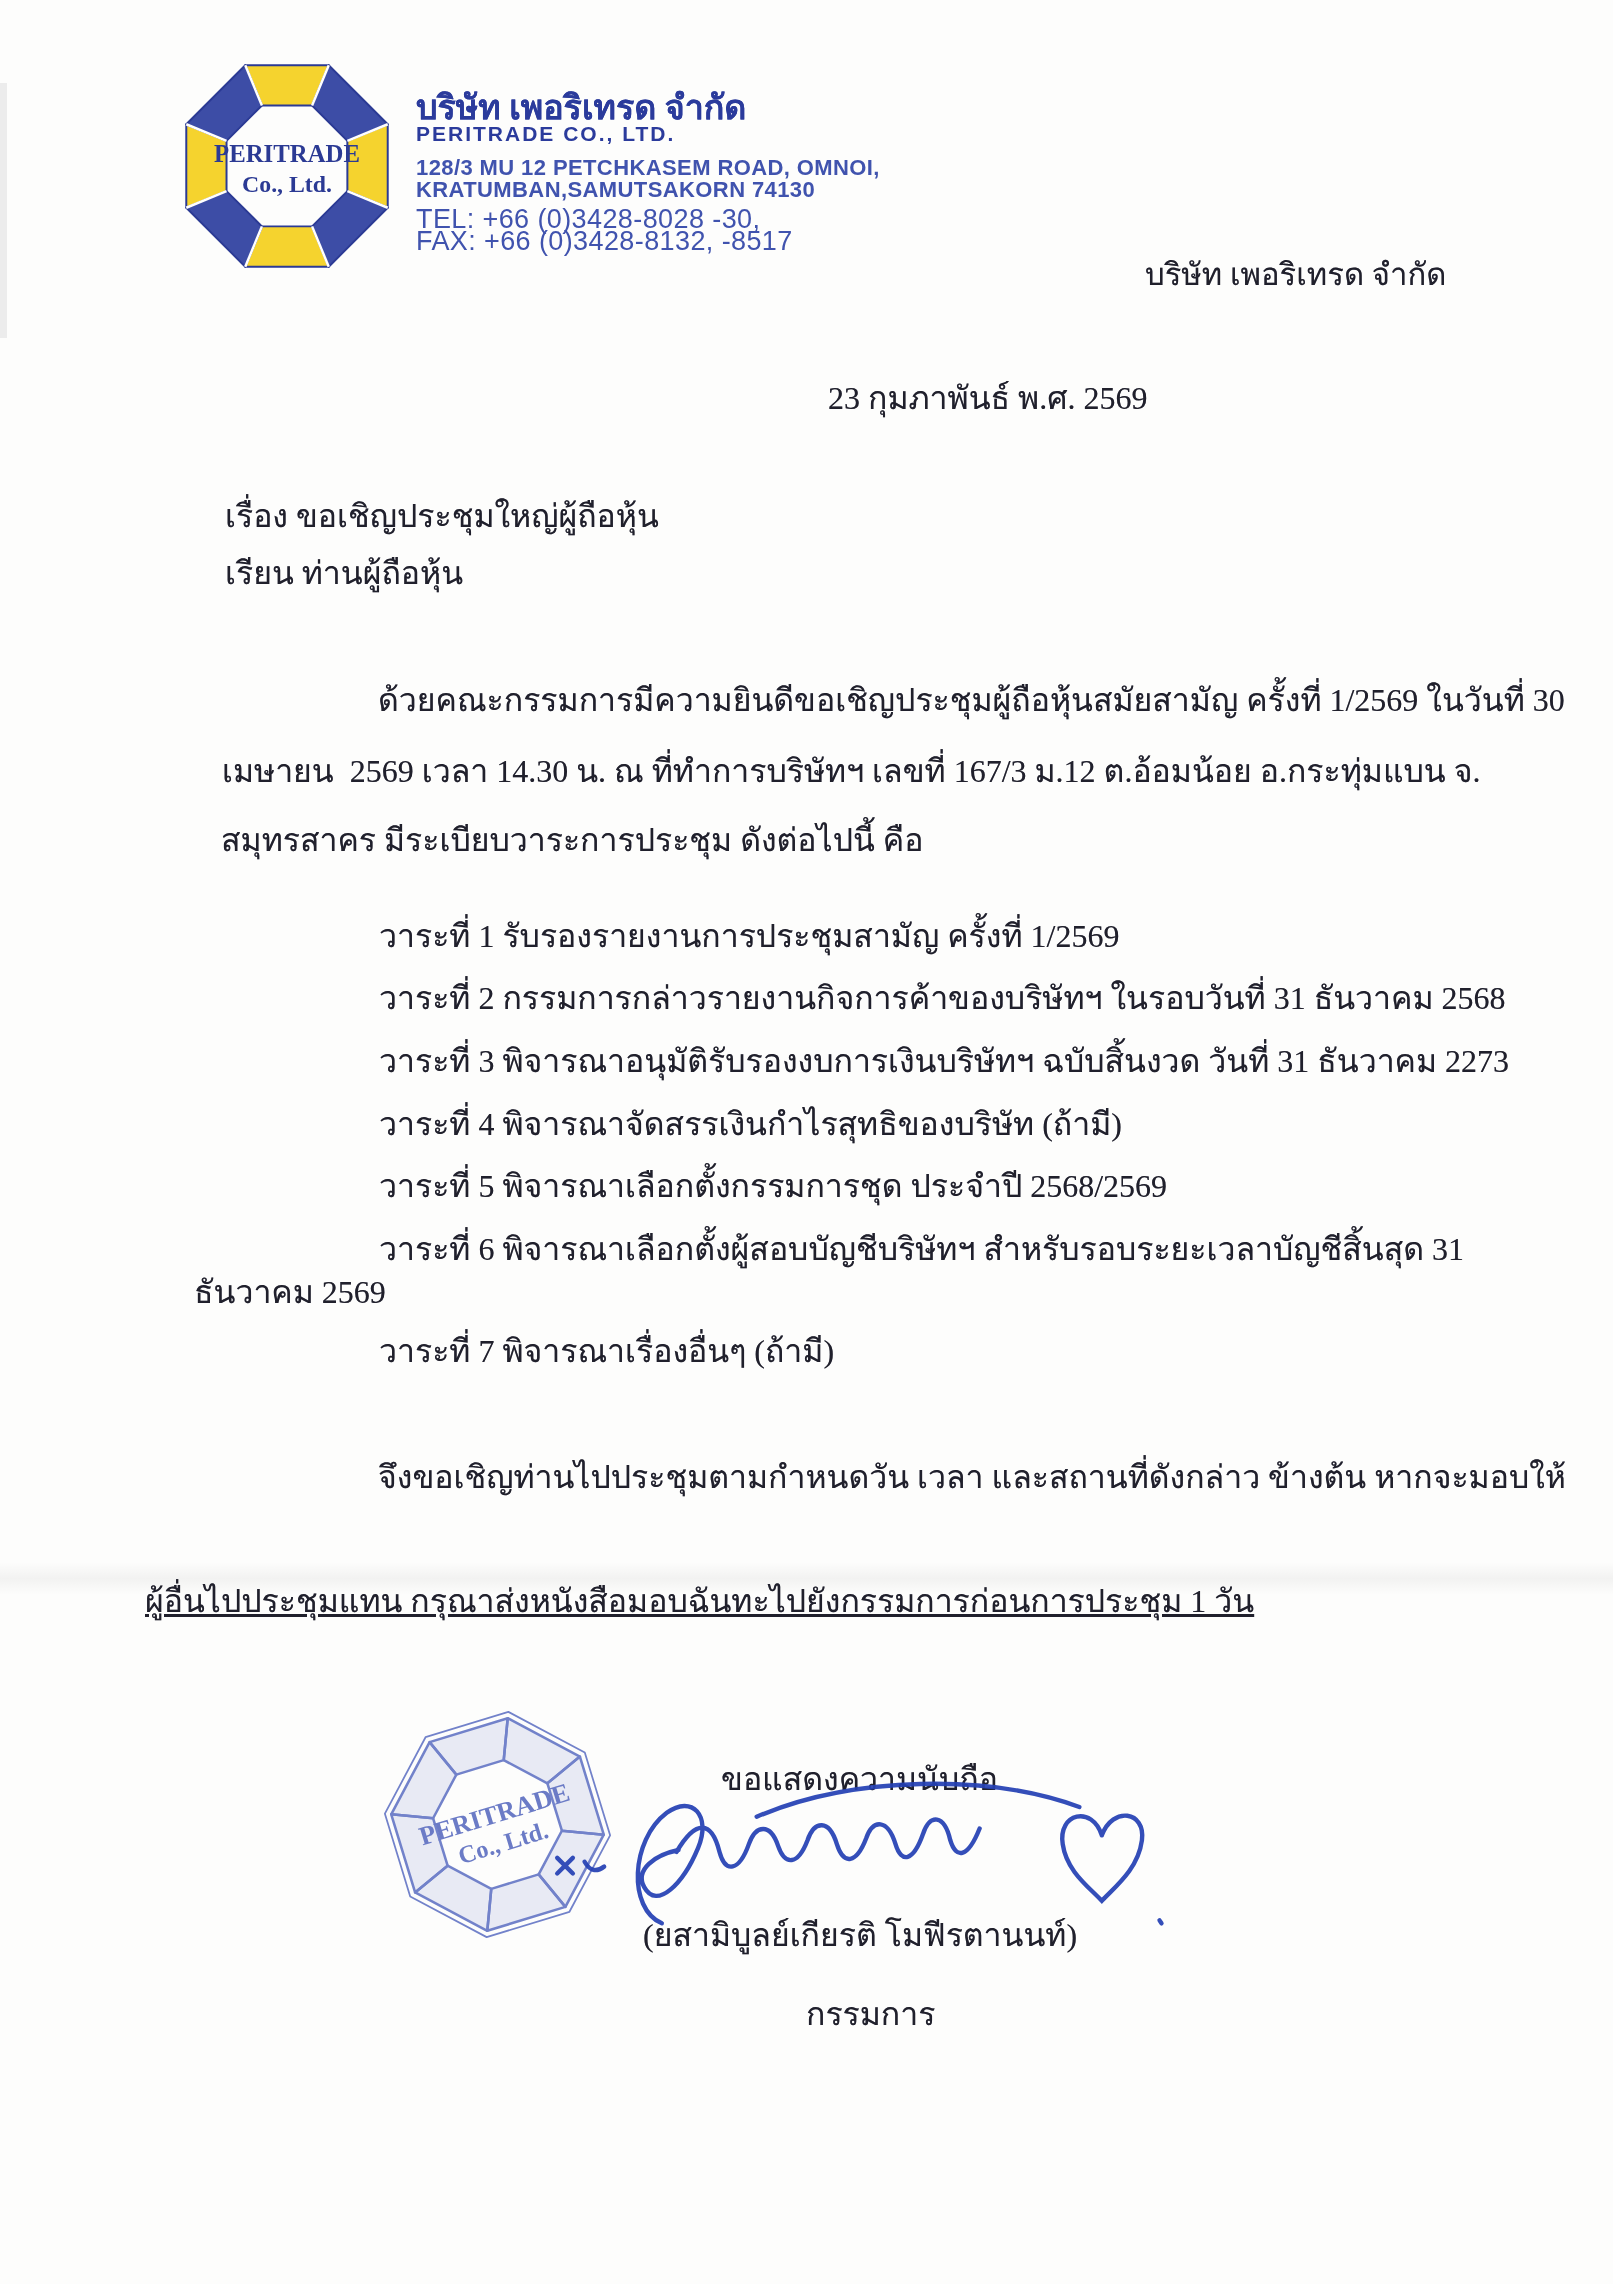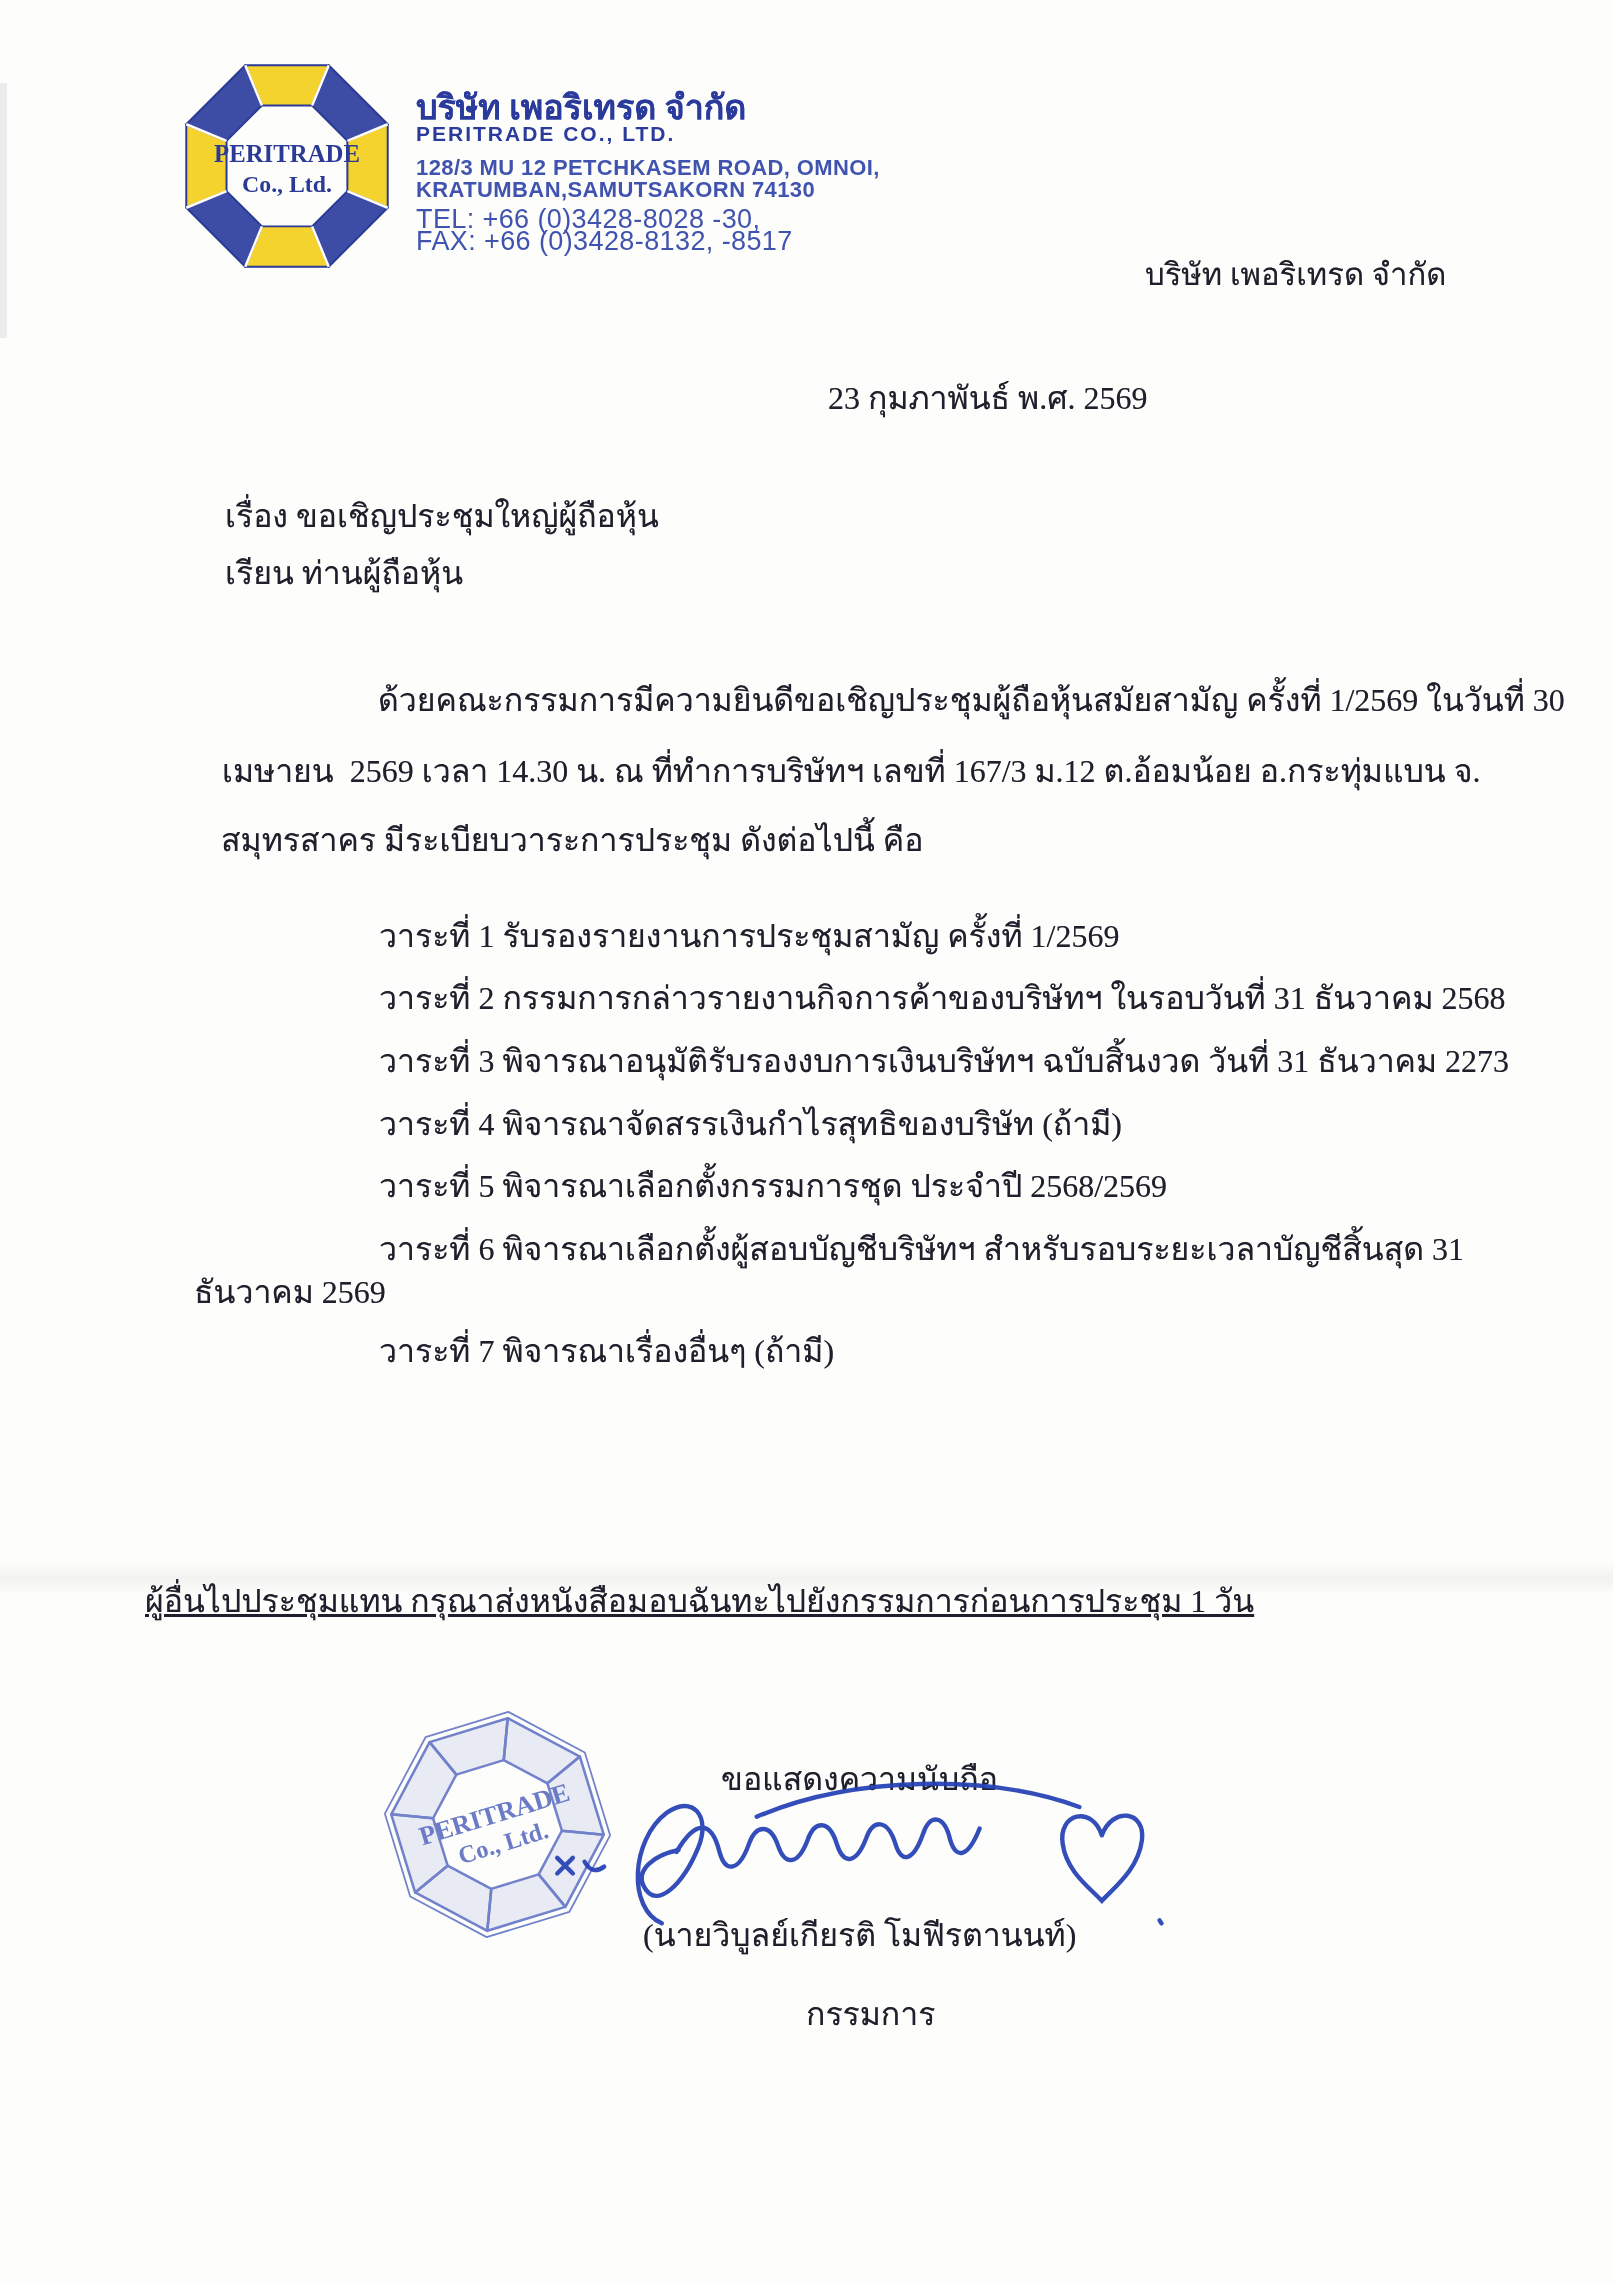--- a/index.html
+++ b/index.html
@@ -95,20 +95,21 @@
 
   <div class="abs th" style="left:379px;top:910px;">วาระที่ 1 รับรองรายงานการประชุมสามัญ ครั้งที่ 1/2569</div>
   <div class="abs th" style="left:379px;top:972px;">วาระที่ 2 กรรมการกล่าวรายงานกิจการค้าของบริษัทฯ ในรอบวันที่ 31 ธันวาคม 2568</div>
   <div class="abs th" style="left:379px;top:1035px;">วาระที่ 3 พิจารณาอนุมัติรับรองงบการเงินบริษัทฯ ฉบับสิ้นงวด วันที่ 31 ธันวาคม 2273</div>
   <div class="abs th" style="left:379px;top:1098px;">วาระที่ 4 พิจารณาจัดสรรเงินกำไรสุทธิของบริษัท (ถ้ามี)</div>
   <div class="abs th" style="left:379px;top:1160px;">วาระที่ 5 พิจารณาเลือกตั้งกรรมการชุด ประจำปี 2568/2569</div>
   <div class="abs th" style="left:379px;top:1223px;">วาระที่ 6 พิจารณาเลือกตั้งผู้สอบบัญชีบริษัทฯ สำหรับรอบระยะเวลาบัญชีสิ้นสุด 31</div>
   <div class="abs th" style="left:194px;top:1266px;">ธันวาคม 2569</div>
   <div class="abs th" style="left:379px;top:1325px;">วาระที่ 7 พิจารณาเรื่องอื่นๆ (ถ้ามี)</div>
 
+  <div class="abs th" style="left:378px;top:1451px;">จึงขอเชิญท่านไปประชุมตามกำหนดวัน เวลา และสถานที่ดังกล่าว ข้างต้น หากจะมอบให้</div>
   <div class="abs th" style="left:145px;top:1575px;text-decoration:underline;">ผู้อื่นไปประชุมแทน กรุณาส่งหนังสือมอบฉันทะไปยังกรรมการก่อนการประชุม 1 วัน</div>
 
   <svg class="stamp-svg" style="left:369px;top:1705px;" width="257" height="239" viewBox="0 0 262 244">
     <g transform="translate(131,122) rotate(-17)" stroke="#7282ca" stroke-linejoin="round" fill="rgba(114,130,202,0.15)">
       <g stroke-width="2.6">
         <path d="M-41.7,-100.7 L41.7,-100.7 L25.3,-61.0 L-25.3,-61.0 Z"></path>
         <path d="M41.7,-100.7 L100.7,-41.7 L61.0,-25.3 L25.3,-61.0 Z"></path>
         <path d="M100.7,-41.7 L100.7,41.7 L61.0,25.3 L61.0,-25.3 Z"></path>
         <path d="M100.7,41.7 L41.7,100.7 L25.3,61.0 L61.0,25.3 Z"></path>
         <path d="M41.7,100.7 L-41.7,100.7 L-25.3,61.0 L25.3,61.0 Z"></path>
@@ -129,17 +130,17 @@
       <path d="M28,98 L44,114 M44,98 L28,114"></path>
       <path d="M56,102 q8,14 20,5"></path>
       <path d="M135,165 C100,150 103,80 140,52 C166,33 186,55 172,88 C157,124 130,152 117,128 C107,110 128,95 152,90"></path>
       <path d="M150,92 C170,58 186,60 194,92 C200,114 214,112 224,84 C231,64 246,62 254,86 C261,106 274,106 284,80 C291,60 306,58 314,84 C321,106 334,104 344,78 C351,58 366,58 374,84 C380,104 392,102 402,74 C409,52 424,54 430,80 C436,100 448,98 460,68"></path>
       <path d="M232,56 C330,14 470,12 562,46"></path>
       <path d="M585,75 C575,44 540,52 545,84 C549,112 572,128 585,142 C598,128 622,110 626,80 C630,50 596,45 585,75"></path>
       <path d="M644,162 l2,3"></path>
     </g>
   </svg>
 
-  <div class="abs th" style="left:643px;top:1909px;">(นายวิบูลย์เกียรติ โมฟีรตานนท์)</div>
+  <div class="abs th" style="left:643px;top:1909px;">(ยสามิบูลย์เกียรติ โมฟีรตานนท์)</div>
   <div class="abs th" style="left:806px;top:1988px;">กรรมการ</div>
 
 </div>
 
 
 </body></html>

